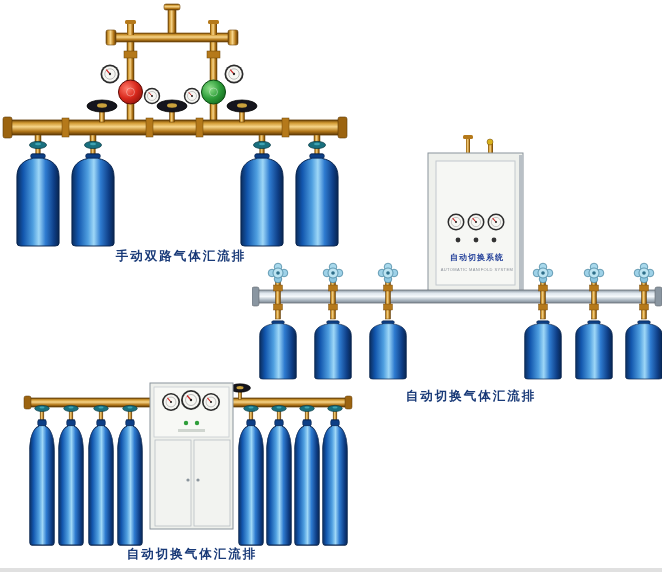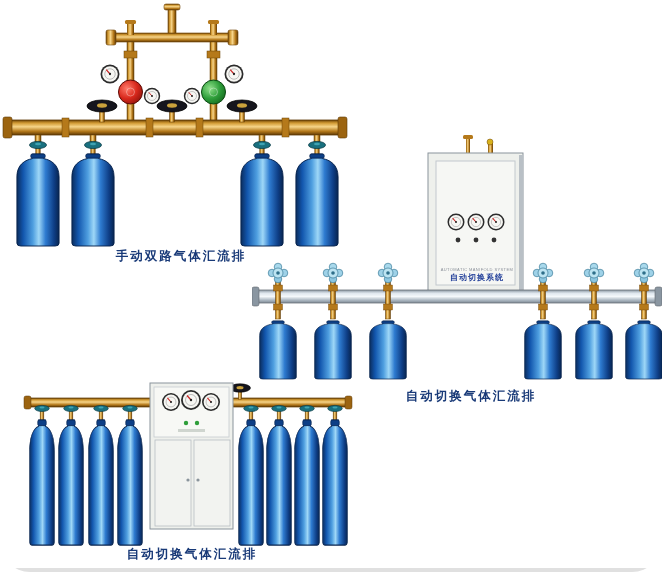--- a/index.html
+++ b/index.html
@@ -1,18 +1,18 @@
 <!DOCTYPE html>
 <html><head>
 <meta charset="utf-8">
 <style>
   * { margin:0; padding:0; box-sizing:border-box; }
   html,body { background:#ffffff; }
   body { font-family:"Liberation Sans", sans-serif; }
-  .stage { position:relative; width:662px; height:572px; background:#ffffff; overflow:hidden;border-radius:30px; }
+  .stage { position:relative; width:662px; height:572px; background:#ffffff; overflow:hidden; }
   .fig { position:absolute; }
   .caption {
     position:absolute; color:#193a78; font-weight:bold; font-size:12.5px;
     letter-spacing:2px; text-align:center; white-space:nowrap;
   }
   .cab-label {
     position:absolute; color:#23409a; font-weight:bold; font-size:8px;
     letter-spacing:1px; text-align:center; white-space:nowrap;
   }
   .cab-sublabel {
@@ -287,19 +287,19 @@
       <use href="#cylShape" transform="translate(69.5,42) scale(0.5625,1.25)"></use>
       <use href="#cylShape" transform="translate(98.5,42) scale(0.5625,1.25)"></use>
       <use href="#cylShape" transform="translate(219.5,42) scale(0.5625,1.25)"></use>
       <use href="#cylShape" transform="translate(247.5,42) scale(0.5625,1.25)"></use>
       <use href="#cylShape" transform="translate(275.5,42) scale(0.5625,1.25)"></use>
       <use href="#cylShape" transform="translate(303.5,42) scale(0.5625,1.25)"></use>
     </g>
   </svg>
 
   <div class="caption" style="left:61px;top:248px;width:240px;">手动双路气体汇流排</div>
-  <div class="cab-label" style="left:432px;top:272px;width:90px;">自动切换系统</div>
+  <div class="cab-label" style="left:432px;top:252px;width:90px;">自动切换系统</div>
   <div class="cab-sublabel" style="left:432px;top:267px;width:90px;">AUTOMATIC MANIFOLD SYSTEM</div>
   <div class="caption" style="left:371px;top:388px;width:200px;">自动切换气体汇流排</div>
   <div class="caption" style="left:92px;top:546px;width:200px;">自动切换气体汇流排</div>
 
   <div class="footer-strip"></div>
 </div>
 
 </body></html>

